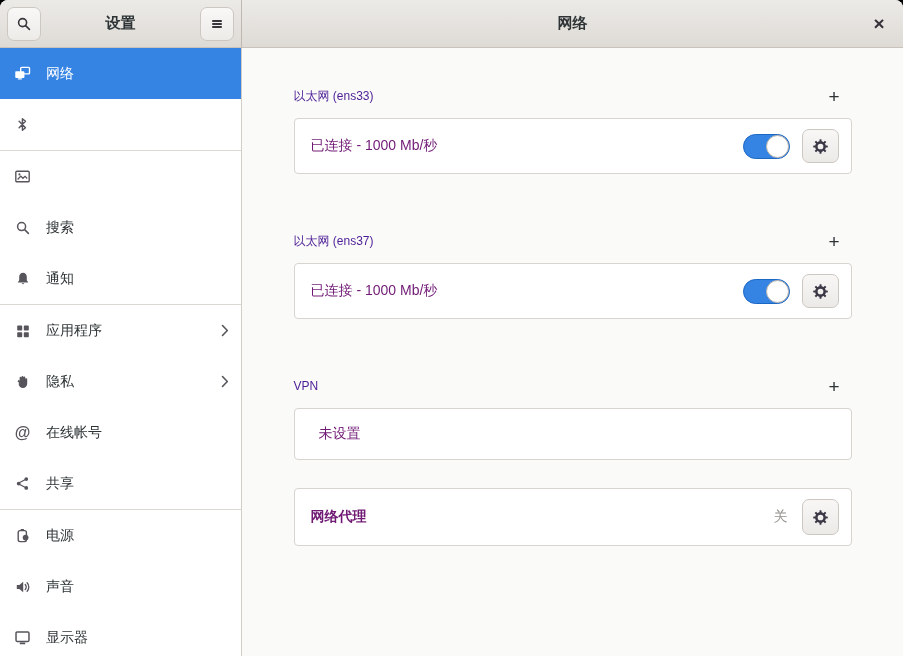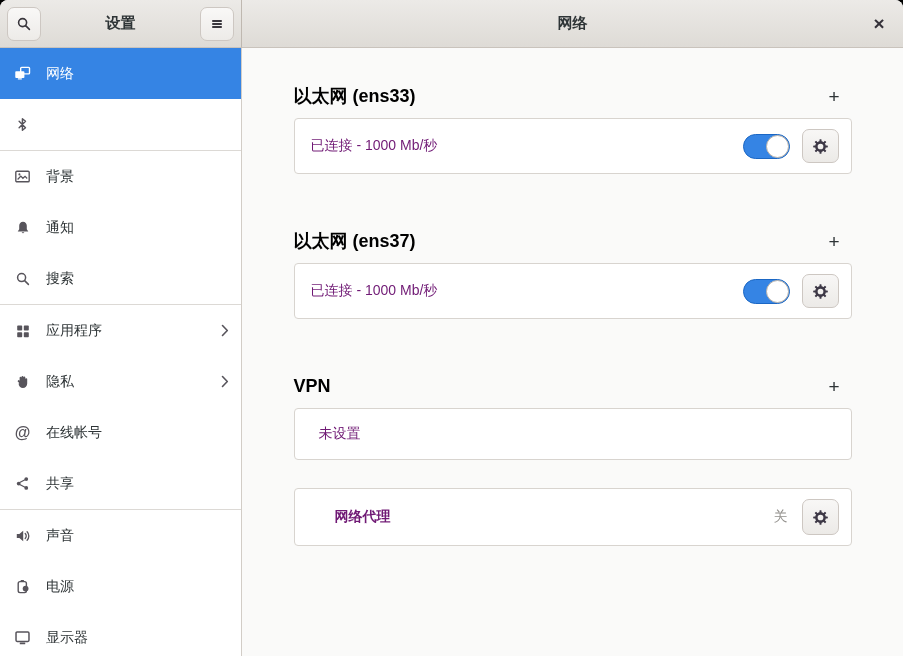--- a/index.html
+++ b/index.html
@@ -50,21 +50,21 @@
   .side-row.selected { background:#3584e4; color:#ffffff; }
   .side-row.selected .icon { color:#ffffff; }
   .side-sep { height:1px; background:#dcd9d5; }
   .at-glyph { font-size:16px; font-weight:700; }
   
   .content { flex:1; background:#fafaf9; overflow:hidden; }
   .column { width:558px; margin:0 auto; padding-top:38px; }
   .section { margin-top:57px; }
   .section.first { margin-top:0; }
   .sec-head { display:flex; align-items:center; justify-content:space-between; height:20px; margin-bottom:12px; }
-  .sec-title { font-size:18px; font-weight:700; color:#000000; }
+  .sec-title { font-size:12px; font-weight:400; color:#4c1d95; }
   .add-btn { border:none; background:transparent; font-size:19px; line-height:19px; color:#2e3436; cursor:pointer; margin-right:8px; padding:0 4px; }
   .card { background:#ffffff; border:1px solid #d8d4cf; border-radius:4px; }
   .card-row { display:flex; align-items:center; height:54px; padding:0 12px 0 16px; }
   .card-row.plain { height:50px;padding-left:24px; }
   .card-row.proxy { height:56px; }
   .status-text { flex:1; font-size:14px; color:#701a75; }
   .status-text.bold { font-weight:700; }
   .off-val { font-size:14px; color:#92908c; margin-right:14px; }
   .switch {
     position:relative; width:47px; height:25px; border-radius:13px;
@@ -73,21 +73,21 @@
   .switch .knob {
     position:absolute; top:0; right:0; width:23px; height:23px; border-radius:50%;
     background:#ffffff; border:1px solid #b9b2aa;
   }
   .gear-btn {
     width:37px; height:34px; border-radius:7px; border:1px solid #cdc7c2;
     background:linear-gradient(#f8f7f6,#eceae7); display:flex; align-items:center;
     justify-content:center; cursor:pointer; color:#3d3846; flex:0 0 auto;
   }
   .proxy .gear-btn { height:36px; }
-  .proxy-card { margin-top:28px;padding-left:24px; }
+  .proxy-card { margin-top:28px; }
   svg { display:block; }
 </style>
 </head>
 <body>
 
 <div class="window">
 
   <div class="titlebar">
     <div class="tb-left">
       <button class="hb-btn">
@@ -142,41 +142,40 @@
       <div class="side-sep"></div>
 
       <div class="side-row">
         <span class="icon">
           <svg width="17" height="17" viewBox="0 0 16 16">
               <rect x="1.7" y="3" width="12.6" height="10" rx="1.1" fill="none" stroke="currentColor" stroke-width="1.3"></rect>
               <path d="M3.4 10.8 L6.4 7.6 L8.4 9.7 L10.4 7.9 L12.4 9.9" fill="none" stroke="currentColor" stroke-width="1.2"></path>
               <circle cx="5.1" cy="6" r="0.95" fill="currentColor"></circle>
             </svg>
         </span>
-        <span class="lbl">背景</span>
+      </div>
+
+      <div class="side-row">
+        <span class="icon">
+          <svg width="16" height="16" viewBox="0 0 16 16">
+              <circle cx="6.6" cy="6.6" r="4" fill="none" stroke="currentColor" stroke-width="1.5"></circle>
+              <path d="M9.6 9.6 L13.4 13.4" stroke="currentColor" stroke-width="1.5" stroke-linecap="round"></path>
+            </svg>
+        </span>
+        <span class="lbl">搜索</span>
       </div>
 
       <div class="side-row">
         <span class="icon">
           <svg width="16" height="16" viewBox="0 0 16 16" fill="currentColor">
               <path d="M8 1.8 c2.3 0 3.8 1.7 3.8 4 v3.4 l1.5 2.3 H2.7 l1.5 -2.3 V5.8 c0 -2.3 1.5 -4 3.8 -4 z"></path>
               <path d="M6.7 12.3 a1.35 1.35 0 0 0 2.6 0 z"></path>
             </svg>
         </span>
         <span class="lbl">通知</span>
-      </div>
-
-      <div class="side-row">
-        <span class="icon">
-          <svg width="16" height="16" viewBox="0 0 16 16">
-              <circle cx="6.6" cy="6.6" r="4" fill="none" stroke="currentColor" stroke-width="1.5"></circle>
-              <path d="M9.6 9.6 L13.4 13.4" stroke="currentColor" stroke-width="1.5" stroke-linecap="round"></path>
-            </svg>
-        </span>
-        <span class="lbl">搜索</span>
       </div>
       <div class="side-sep"></div>
 
       <div class="side-row">
         <span class="icon">
           <svg width="16" height="16" viewBox="0 0 16 16" fill="currentColor">
               <rect x="2.2" y="2.6" width="5" height="5" rx="0.8"></rect>
               <rect x="8.8" y="2.6" width="5" height="5" rx="0.8"></rect>
               <rect x="2.2" y="9.2" width="5" height="5" rx="0.8"></rect>
               <rect x="8.8" y="9.2" width="5" height="5" rx="0.8"></rect>
@@ -219,36 +218,36 @@
               <path d="M4.5 7.2 L11.2 3.7 M4.5 8.8 L11.2 12.3" stroke="currentColor" stroke-width="1.4" fill="none"></path>
             </svg>
         </span>
         <span class="lbl">共享</span>
       </div>
       <div class="side-sep"></div>
 
       <div class="side-row">
         <span class="icon">
           <svg width="16" height="16" viewBox="0 0 16 16">
-              <path d="M1.8 6.1 h2.6 L8.2 2.8 v10.4 L4.4 9.9 H1.8 z" fill="currentColor"></path>
-              <path d="M10.2 5.5 a3.5 3.5 0 0 1 0 5 M12.1 3.8 a6 6 0 0 1 0 8.4" fill="none" stroke="currentColor" stroke-width="1.3" stroke-linecap="round"></path>
-            </svg>
-        </span>
-        <span class="lbl">声音</span>
-      </div>
-
-      <div class="side-row">
-        <span class="icon">
-          <svg width="16" height="16" viewBox="0 0 16 16">
               <rect x="3.2" y="2.6" width="8.2" height="11" rx="1.8" fill="none" stroke="currentColor" stroke-width="1.4"></rect>
               <rect x="5.6" y="0.9" width="3.4" height="1.6" rx="0.5" fill="currentColor"></rect>
               <circle cx="10.6" cy="9.6" r="2.9" fill="currentColor"></circle>
             </svg>
         </span>
         <span class="lbl">电源</span>
+      </div>
+
+      <div class="side-row">
+        <span class="icon">
+          <svg width="16" height="16" viewBox="0 0 16 16">
+              <path d="M1.8 6.1 h2.6 L8.2 2.8 v10.4 L4.4 9.9 H1.8 z" fill="currentColor"></path>
+              <path d="M10.2 5.5 a3.5 3.5 0 0 1 0 5 M12.1 3.8 a6 6 0 0 1 0 8.4" fill="none" stroke="currentColor" stroke-width="1.3" stroke-linecap="round"></path>
+            </svg>
+        </span>
+        <span class="lbl">声音</span>
       </div>
 
       <div class="side-row">
         <span class="icon">
           <svg width="17" height="17" viewBox="0 0 16 16">
               <rect x="1.9" y="2.9" width="12.2" height="8.8" rx="1" fill="none" stroke="currentColor" stroke-width="1.4"></rect>
               <rect x="5.4" y="12.8" width="5.2" height="1.5" rx="0.5" fill="currentColor"></rect>
             </svg>
         </span>
         <span class="lbl">显示器</span>

